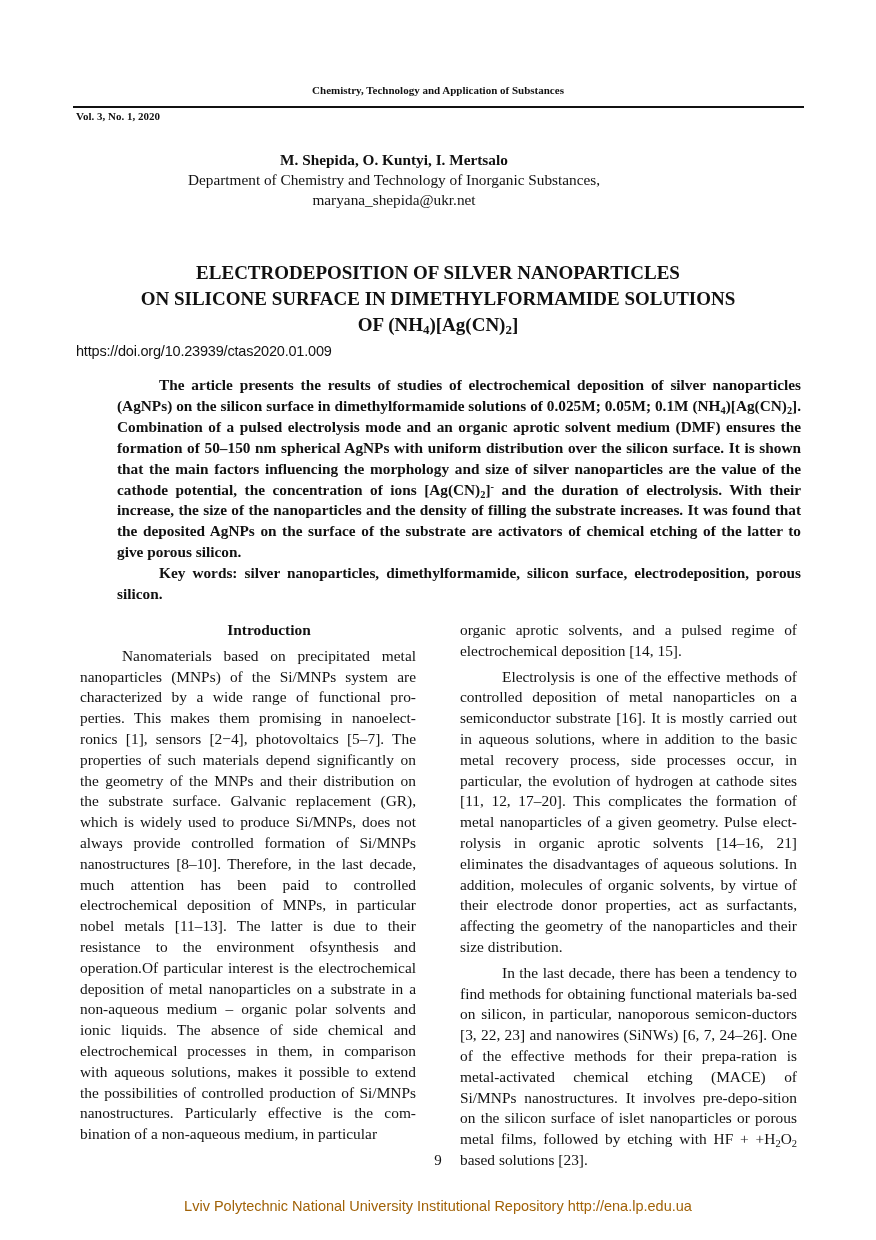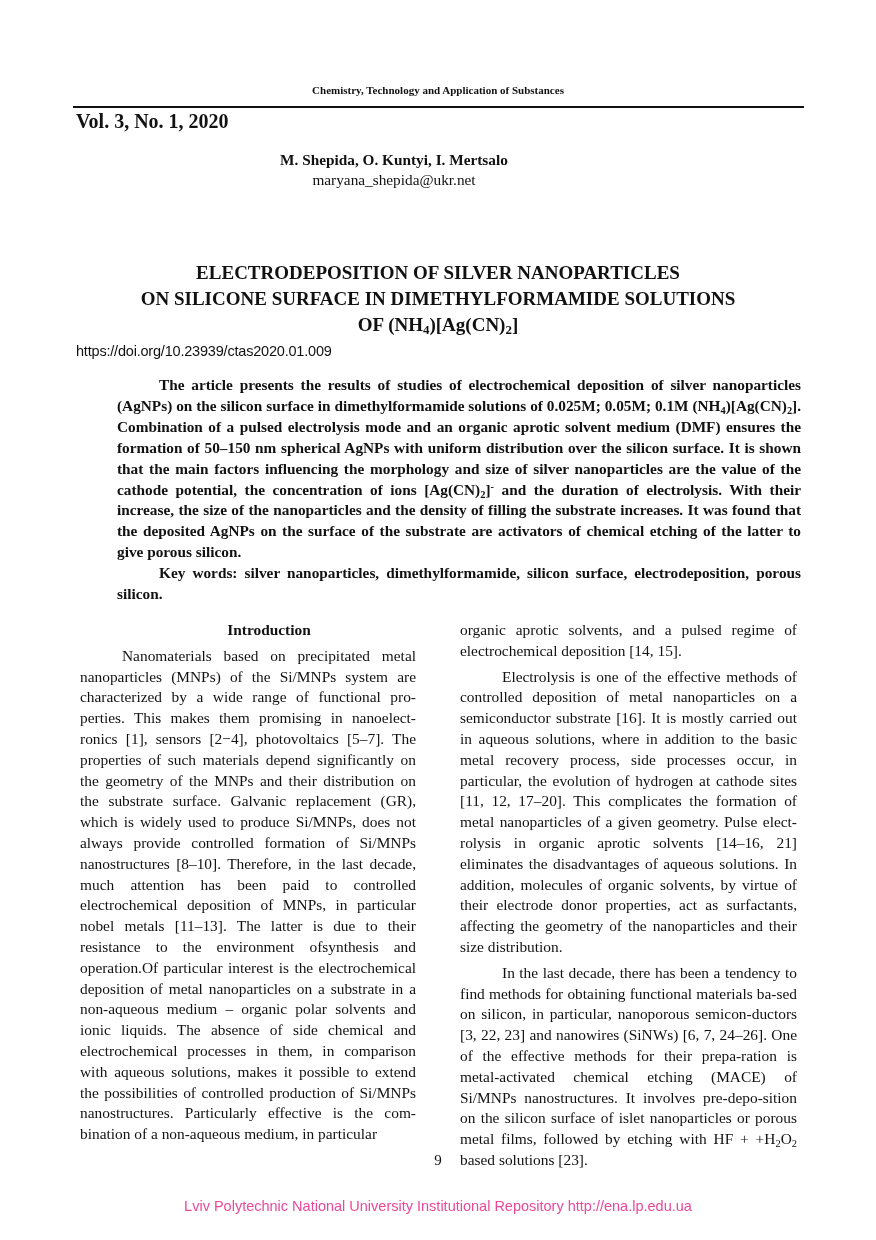--- a/index.html
+++ b/index.html
@@ -2,21 +2,21 @@
 <html><head>
   <meta charset="utf-8">
   <style>
     html, body { margin: 0; padding: 0; background: #ffffff; }
     body { width: 876px; height: 1240px; position: relative; overflow: hidden; color: #111; }
     .serif { font-family: "Liberation Serif", "DejaVu Serif", serif; }
     .sans { font-family: Liberation Sans, sans-serif; }
 
     .journal-title { position: absolute; top: 84px; left: 0; width: 876px; text-align: center; font-weight: bold; font-size: 11px; }
     .header-rule { position: absolute; top: 106px; left: 73px; width: 731px; height: 2px; background: #111; }
-    .volume { position: absolute; top: 110px; left: 76px; font-weight: bold; font-size: 20px; }
+    .volume { position: absolute; top: 110px; left: 76px; font-weight: bold; font-size: 11px; }
 
     .authors-block { position: absolute; top: 150px; left: 0; width: 788px; text-align: center; font-size: 15.3px; line-height: 20px; }
     .authors-block .authors { font-weight: bold; }
 
     .title-block { position: absolute; top: 260px; left: 0; width: 876px; text-align: center; font-weight: bold; font-size: 19px; line-height: 26px; }
     sub { font-size: 0.68em; vertical-align: -0.25em; line-height: 0; }
     sup { font-size: 0.68em; vertical-align: 0.45em; line-height: 0; }
 
     .doi { position: absolute; top: 343px; left: 76px; font-size: 14.5px; letter-spacing: -0.2px; }
 
@@ -24,31 +24,32 @@
     .abstract p { margin: 0; text-indent: 42px; }
 
     .col { position: absolute; top: 615px; width: 346px; font-size: 15.4px; line-height: 20.8px; text-align: justify; }
     .col-left { left: 75px; }
     .col-right { left: 455px; width: 347px; }
     .col p { margin: 5px; text-indent: 42px; }
     .col p.noindent { text-indent: 0; }
     .section-heading { text-align: center; font-weight: bold; margin: 0; }
 
     .page-number { position: absolute; top: 1152px; left: 0; width: 876px; text-align: center; font-size: 15px; }
-    .footer { position: absolute; top: 1198px; left: 0; width: 876px; text-align: center; font-size: 14.5px; color: #ec4899; }
+    .footer { position: absolute; top: 1198px; left: 0; width: 876px; text-align: center; font-size: 14.5px; color: #a16207; }
   </style>
 </head>
 <body>
 
 <div class="serif journal-title">Chemistry, Technology and Application of Substances</div>
 <div class="header-rule"></div>
 <div class="serif volume">Vol. 3, No. 1, 2020</div>
 
 <div class="serif authors-block">
   <div class="authors">M. Shepida, O. Kuntyi, I. Mertsalo</div>
+  <div>Department of Chemistry and Technology of Inorganic Substances,</div>
   <div>maryana_shepida@ukr.net</div>
 </div>
 
 <div class="serif title-block">
   <div>ELECTRODEPOSITION OF SILVER NANOPARTICLES</div>
   <div>ON SILICONE SURFACE IN DIMETHYLFORMAMIDE SOLUTIONS</div>
   <div><span>OF (NH</span><sub>4</sub><span>)[Ag(CN)</span><sub>2</sub><span>]</span></div>
 </div>
 
 <div class="sans doi">https://doi.org/10.23939/ctas2020.01.009</div>

